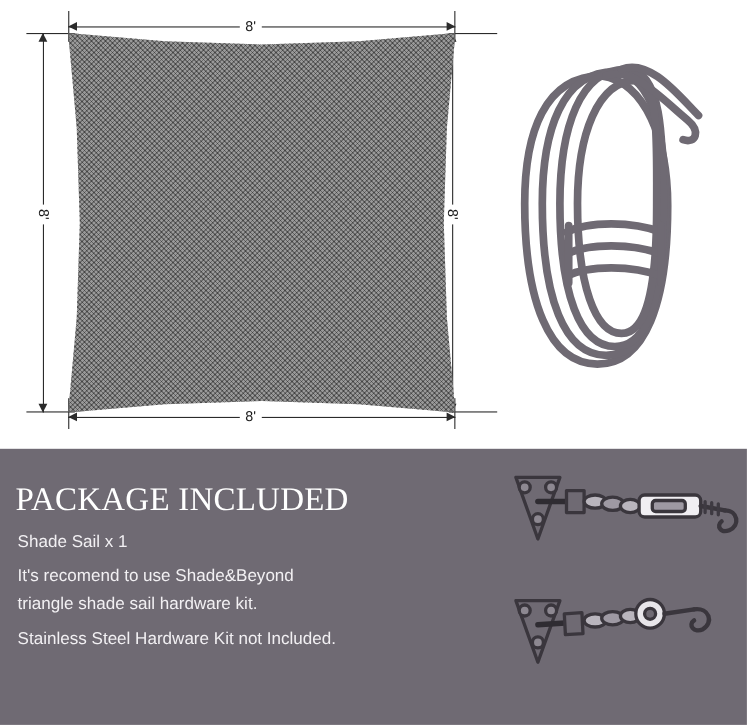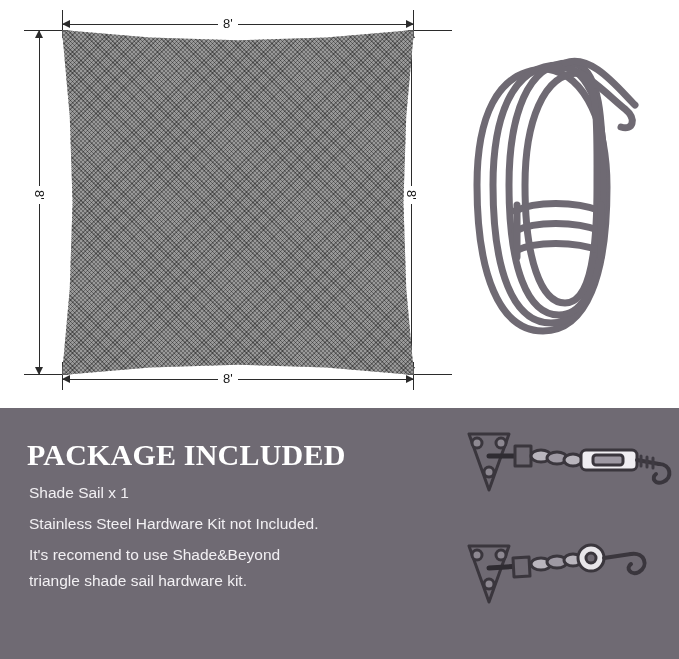--- a/index.html
+++ b/index.html
@@ -94,30 +94,30 @@
   
   #package-panel {
     position: absolute;
     left: 0; top: 408px;
     width: 679px; height: 251px;
     background: #6f6a73;
     color: #ffffff;
   }
   #package-title {
     position: absolute;
-    left: 27px; top: 30px;
+    left: 14px; top: 30px;
     font-family: "Liberation Serif", serif;
-    font-weight: bold;
+    font-weight: normal;
     font-size: 30px;
     letter-spacing: 0.2px;
     color: #ffffff;
   }
   #package-list {
     position: absolute;
-    left: 29px; top: 72px;
+    left: 16px; top: 72px;
     width: 360px;
   }
   #package-list .pkg-line {
     font-size: 15.5px;
     line-height: 26px;
     color: #f2f0f3;
     margin: 0 0 5px 0;
     white-space: pre-line;
   }
 
@@ -191,23 +191,23 @@
       </svg>
     </div>
   </div>
 
   <div id="package-panel">
 
     <div id="package-title">PACKAGE INCLUDED</div>
 
     <div id="package-list">
       <p class="pkg-line">Shade Sail x 1</p>
-      <p class="pkg-line">Stainless Steel Hardware Kit not Included.</p>
       <p class="pkg-line">It's recomend to use Shade&amp;Beyond
 triangle shade sail hardware kit.</p>
+      <p class="pkg-line">Stainless Steel Hardware Kit not Included.</p>
     </div>
 
     <div id="hardware-wrap">
       <svg viewBox="0 0 300 235" width="300" height="235">
         <g fill="none" stroke="#3e3a42" stroke-width="3" stroke-linecap="round" stroke-linejoin="round">
 
           <path d="M96 18 L136 18 L116 74 Z" fill="#6f6a73" stroke="#3a363d"></path>
           <circle cx="104" cy="27" r="5" fill="#8d8891" stroke="#3a363d"></circle>
           <circle cx="128" cy="27" r="5" fill="#8d8891" stroke="#3a363d"></circle>
           <circle cx="116" cy="56" r="5" fill="#8d8891" stroke="#3a363d"></circle>

